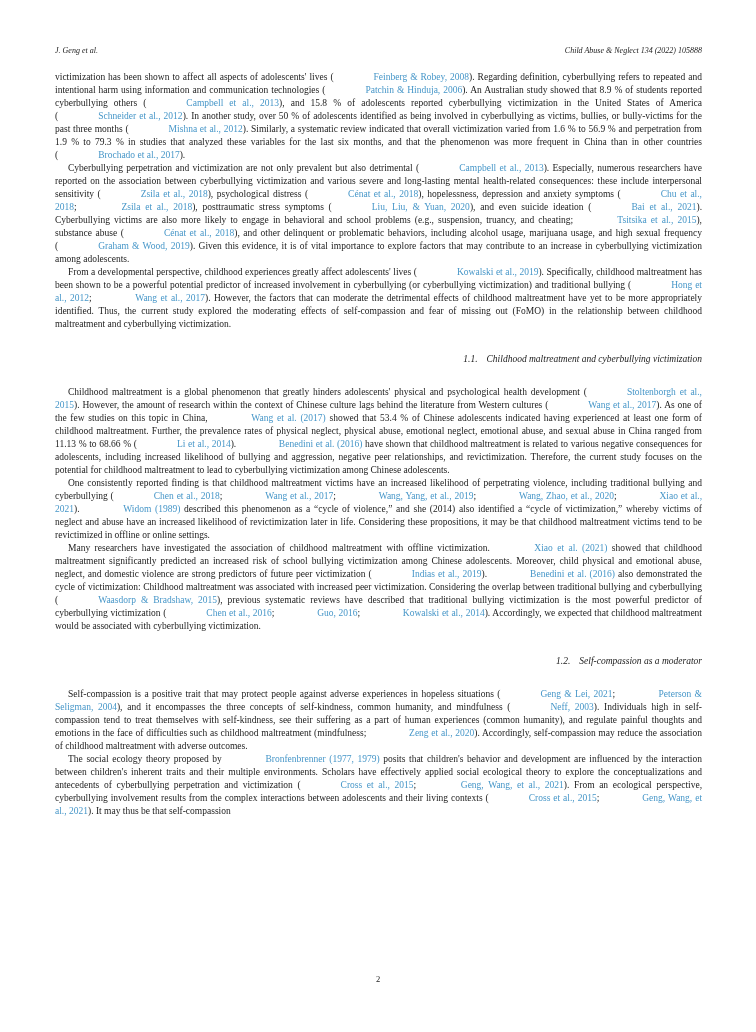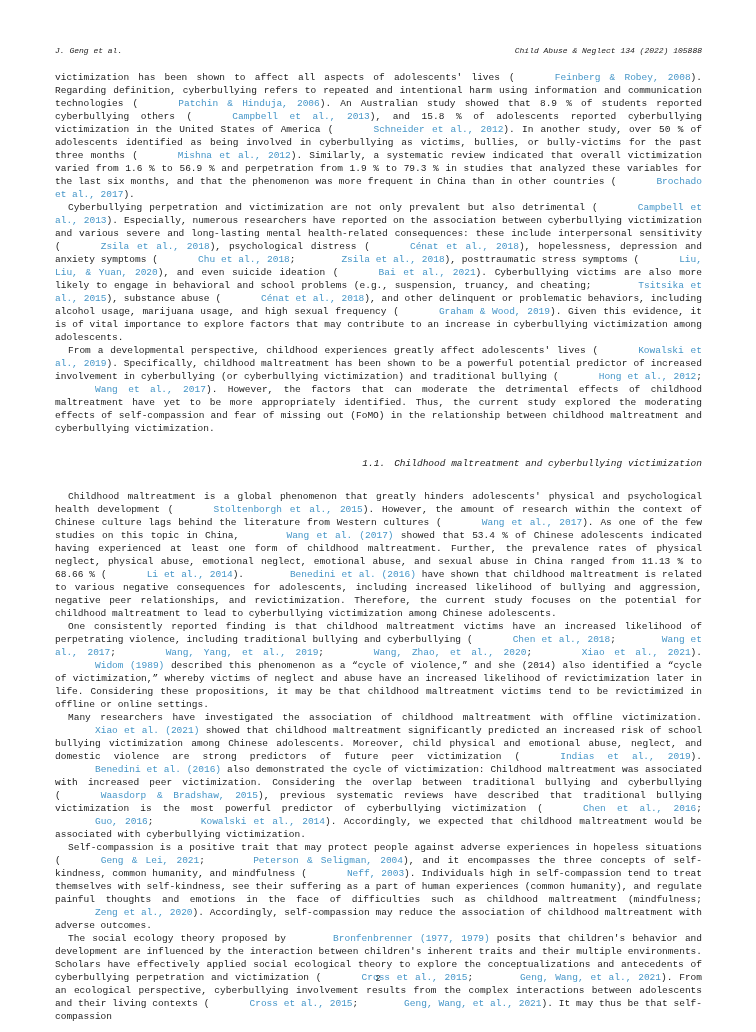--- a/index.html
+++ b/index.html
@@ -2,21 +2,21 @@
 <html><head>
 <meta charset="utf-8">
 <style>
   html, body { margin: 0; padding: 0; background: #ffffff; }
   .page {
     position: relative;
     width: 756px;
     height: 1032px;
     background: #ffffff;
     overflow: hidden;
-    font-family: Liberation Mono, monospace;
+    font-family: Liberation Serif, serif;
     color: #1b1b1b;
   }
   .page-inner {
     position: absolute;
     left: 55px;
     right: 54px;
     top: 46px;
   }
   .running-head {
     display: flex;
@@ -72,20 +72,21 @@
       <span>Child Abuse &amp; Neglect 134 (2022) 105888</span>
     </div>
     <div class="article-body">
         <p class="no-indent"><span>victimization has been shown to affect all aspects of adolescents' lives (</span><span class="cite" style="color: rgb(70, 150, 200);">Feinberg &amp; Robey, 2008</span><span>). Regarding definition, cyberbullying refers to repeated and intentional harm using information and communication technologies (</span><span class="cite" style="color: rgb(70, 150, 200);">Patchin &amp; Hinduja, 2006</span><span>). An Australian study showed that 8.9 % of students reported cyberbullying others (</span><span class="cite" style="color: rgb(70, 150, 200);">Campbell et al., 2013</span><span>), and 15.8 % of adolescents reported cyberbullying victimization in the United States of America (</span><span class="cite" style="color: rgb(70, 150, 200);">Schneider et al., 2012</span><span>). In another study, over 50 % of adolescents identified as being involved in cyberbullying as victims, bullies, or bully-victims for the past three months (</span><span class="cite" style="color: rgb(70, 150, 200);">Mishna et al., 2012</span><span>). Similarly, a systematic review indicated that overall victimization varied from 1.6 % to 56.9 % and perpetration from 1.9 % to 79.3 % in studies that analyzed these variables for the last six months, and that the phenomenon was more frequent in China than in other countries (</span><span class="cite" style="color: rgb(70, 150, 200);">Brochado et al., 2017</span><span>).</span></p>
         <p class="indent"><span>Cyberbullying perpetration and victimization are not only prevalent but also detrimental (</span><span class="cite" style="color: rgb(70, 150, 200);">Campbell et al., 2013</span><span>). Especially, numerous researchers have reported on the association between cyberbullying victimization and various severe and long-lasting mental health-related consequences: these include interpersonal sensitivity (</span><span class="cite" style="color: rgb(70, 150, 200);">Zsila et al., 2018</span><span>), psychological distress (</span><span class="cite" style="color: rgb(70, 150, 200);">Cénat et al., 2018</span><span>), hopelessness, depression and anxiety symptoms (</span><span class="cite" style="color: rgb(70, 150, 200);">Chu et al., 2018</span><span>; </span><span class="cite" style="color: rgb(70, 150, 200);">Zsila et al., 2018</span><span>), posttraumatic stress symptoms (</span><span class="cite" style="color: rgb(70, 150, 200);">Liu, Liu, &amp; Yuan, 2020</span><span>), and even suicide ideation (</span><span class="cite" style="color: rgb(70, 150, 200);">Bai et al., 2021</span><span>). Cyberbullying victims are also more likely to engage in behavioral and school problems (e.g., suspension, truancy, and cheating; </span><span class="cite" style="color: rgb(70, 150, 200);">Tsitsika et al., 2015</span><span>), substance abuse (</span><span class="cite" style="color: rgb(70, 150, 200);">Cénat et al., 2018</span><span>), and other delinquent or problematic behaviors, including alcohol usage, marijuana usage, and high sexual frequency (</span><span class="cite" style="color: rgb(70, 150, 200);">Graham &amp; Wood, 2019</span><span>). Given this evidence, it is of vital importance to explore factors that may contribute to an increase in cyberbullying victimization among adolescents.</span></p>
         <p class="indent"><span>From a developmental perspective, childhood experiences greatly affect adolescents' lives (</span><span class="cite" style="color: rgb(70, 150, 200);">Kowalski et al., 2019</span><span>). Specifically, childhood maltreatment has been shown to be a powerful potential predictor of increased involvement in cyberbullying (or cyberbullying victimization) and traditional bullying (</span><span class="cite" style="color: rgb(70, 150, 200);">Hong et al., 2012</span><span>; </span><span class="cite" style="color: rgb(70, 150, 200);">Wang et al., 2017</span><span>). However, the factors that can moderate the detrimental effects of childhood maltreatment have yet to be more appropriately identified. Thus, the current study explored the moderating effects of self-compassion and fear of missing out (FoMO) in the relationship between childhood maltreatment and cyberbullying victimization.</span></p>
         <div class="section-heading"><span class="sec-num">1.1.</span><span>Childhood maltreatment and cyberbullying victimization</span></div>
         <p class="indent"><span>Childhood maltreatment is a global phenomenon that greatly hinders adolescents' physical and psychological health development (</span><span class="cite" style="color: rgb(70, 150, 200);">Stoltenborgh et al., 2015</span><span>). However, the amount of research within the context of Chinese culture lags behind the literature from Western cultures (</span><span class="cite" style="color: rgb(70, 150, 200);">Wang et al., 2017</span><span>). As one of the few studies on this topic in China, </span><span class="cite" style="color: rgb(70, 150, 200);">Wang et al. (2017)</span><span> showed that 53.4 % of Chinese adolescents indicated having experienced at least one form of childhood maltreatment. Further, the prevalence rates of physical neglect, physical abuse, emotional neglect, emotional abuse, and sexual abuse in China ranged from 11.13 % to 68.66 % (</span><span class="cite" style="color: rgb(70, 150, 200);">Li et al., 2014</span><span>). </span><span class="cite" style="color: rgb(70, 150, 200);">Benedini et al. (2016)</span><span> have shown that childhood maltreatment is related to various negative consequences for adolescents, including increased likelihood of bullying and aggression, negative peer relationships, and revictimization. Therefore, the current study focuses on the potential for childhood maltreatment to lead to cyberbullying victimization among Chinese adolescents.</span></p>
         <p class="indent"><span>One consistently reported finding is that childhood maltreatment victims have an increased likelihood of perpetrating violence, including traditional bullying and cyberbullying (</span><span class="cite" style="color: rgb(70, 150, 200);">Chen et al., 2018</span><span>; </span><span class="cite" style="color: rgb(70, 150, 200);">Wang et al., 2017</span><span>; </span><span class="cite" style="color: rgb(70, 150, 200);">Wang, Yang, et al., 2019</span><span>; </span><span class="cite" style="color: rgb(70, 150, 200);">Wang, Zhao, et al., 2020</span><span>; </span><span class="cite" style="color: rgb(70, 150, 200);">Xiao et al., 2021</span><span>). </span><span class="cite" style="color: rgb(70, 150, 200);">Widom (1989)</span><span> described this phenomenon as a “cycle of violence,” and she (2014) also identified a “cycle of victimization,” whereby victims of neglect and abuse have an increased likelihood of revictimization later in life. Considering these propositions, it may be that childhood maltreatment victims tend to be revictimized in offline or online settings.</span></p>
         <p class="indent"><span>Many researchers have investigated the association of childhood maltreatment with offline victimization. </span><span class="cite" style="color: rgb(70, 150, 200);">Xiao et al. (2021)</span><span> showed that childhood maltreatment significantly predicted an increased risk of school bullying victimization among Chinese adolescents. Moreover, child physical and emotional abuse, neglect, and domestic violence are strong predictors of future peer victimization (</span><span class="cite" style="color: rgb(70, 150, 200);">Indias et al., 2019</span><span>). </span><span class="cite" style="color: rgb(70, 150, 200);">Benedini et al. (2016)</span><span> also demonstrated the cycle of victimization: Childhood maltreatment was associated with increased peer victimization. Considering the overlap between traditional bullying and cyberbullying (</span><span class="cite" style="color: rgb(70, 150, 200);">Waasdorp &amp; Bradshaw, 2015</span><span>), previous systematic reviews have described that traditional bullying victimization is the most powerful predictor of cyberbullying victimization (</span><span class="cite" style="color: rgb(70, 150, 200);">Chen et al., 2016</span><span>; </span><span class="cite" style="color: rgb(70, 150, 200);">Guo, 2016</span><span>; </span><span class="cite" style="color: rgb(70, 150, 200);">Kowalski et al., 2014</span><span>). Accordingly, we expected that childhood maltreatment would be associated with cyberbullying victimization.</span></p>
+        <div class="section-heading"><span class="sec-num">1.2.</span><span>Self-compassion as a moderator</span></div>
         <p class="indent"><span>Self-compassion is a positive trait that may protect people against adverse experiences in hopeless situations (</span><span class="cite" style="color: rgb(70, 150, 200);">Geng &amp; Lei, 2021</span><span>; </span><span class="cite" style="color: rgb(70, 150, 200);">Peterson &amp; Seligman, 2004</span><span>), and it encompasses the three concepts of self-kindness, common humanity, and mindfulness (</span><span class="cite" style="color: rgb(70, 150, 200);">Neff, 2003</span><span>). Individuals high in self-compassion tend to treat themselves with self-kindness, see their suffering as a part of human experiences (common humanity), and regulate painful thoughts and emotions in the face of difficulties such as childhood maltreatment (mindfulness; </span><span class="cite" style="color: rgb(70, 150, 200);">Zeng et al., 2020</span><span>). Accordingly, self-compassion may reduce the association of childhood maltreatment with adverse outcomes.</span></p>
         <p class="indent"><span>The social ecology theory proposed by </span><span class="cite" style="color: rgb(70, 150, 200);">Bronfenbrenner (1977, 1979)</span><span> posits that children's behavior and development are influenced by the interaction between children's inherent traits and their multiple environments. Scholars have effectively applied social ecological theory to explore the conceptualizations and antecedents of cyberbullying perpetration and victimization (</span><span class="cite" style="color: rgb(70, 150, 200);">Cross et al., 2015</span><span>; </span><span class="cite" style="color: rgb(70, 150, 200);">Geng, Wang, et al., 2021</span><span>). From an ecological perspective, cyberbullying involvement results from the complex interactions between adolescents and their living contexts (</span><span class="cite" style="color: rgb(70, 150, 200);">Cross et al., 2015</span><span>; </span><span class="cite" style="color: rgb(70, 150, 200);">Geng, Wang, et al., 2021</span><span>). It may thus be that self-compassion</span></p>
       </div>
   </div>
   <div class="page-footer">
     <span>2</span>
   </div>
 </div>
 
 </body></html>

